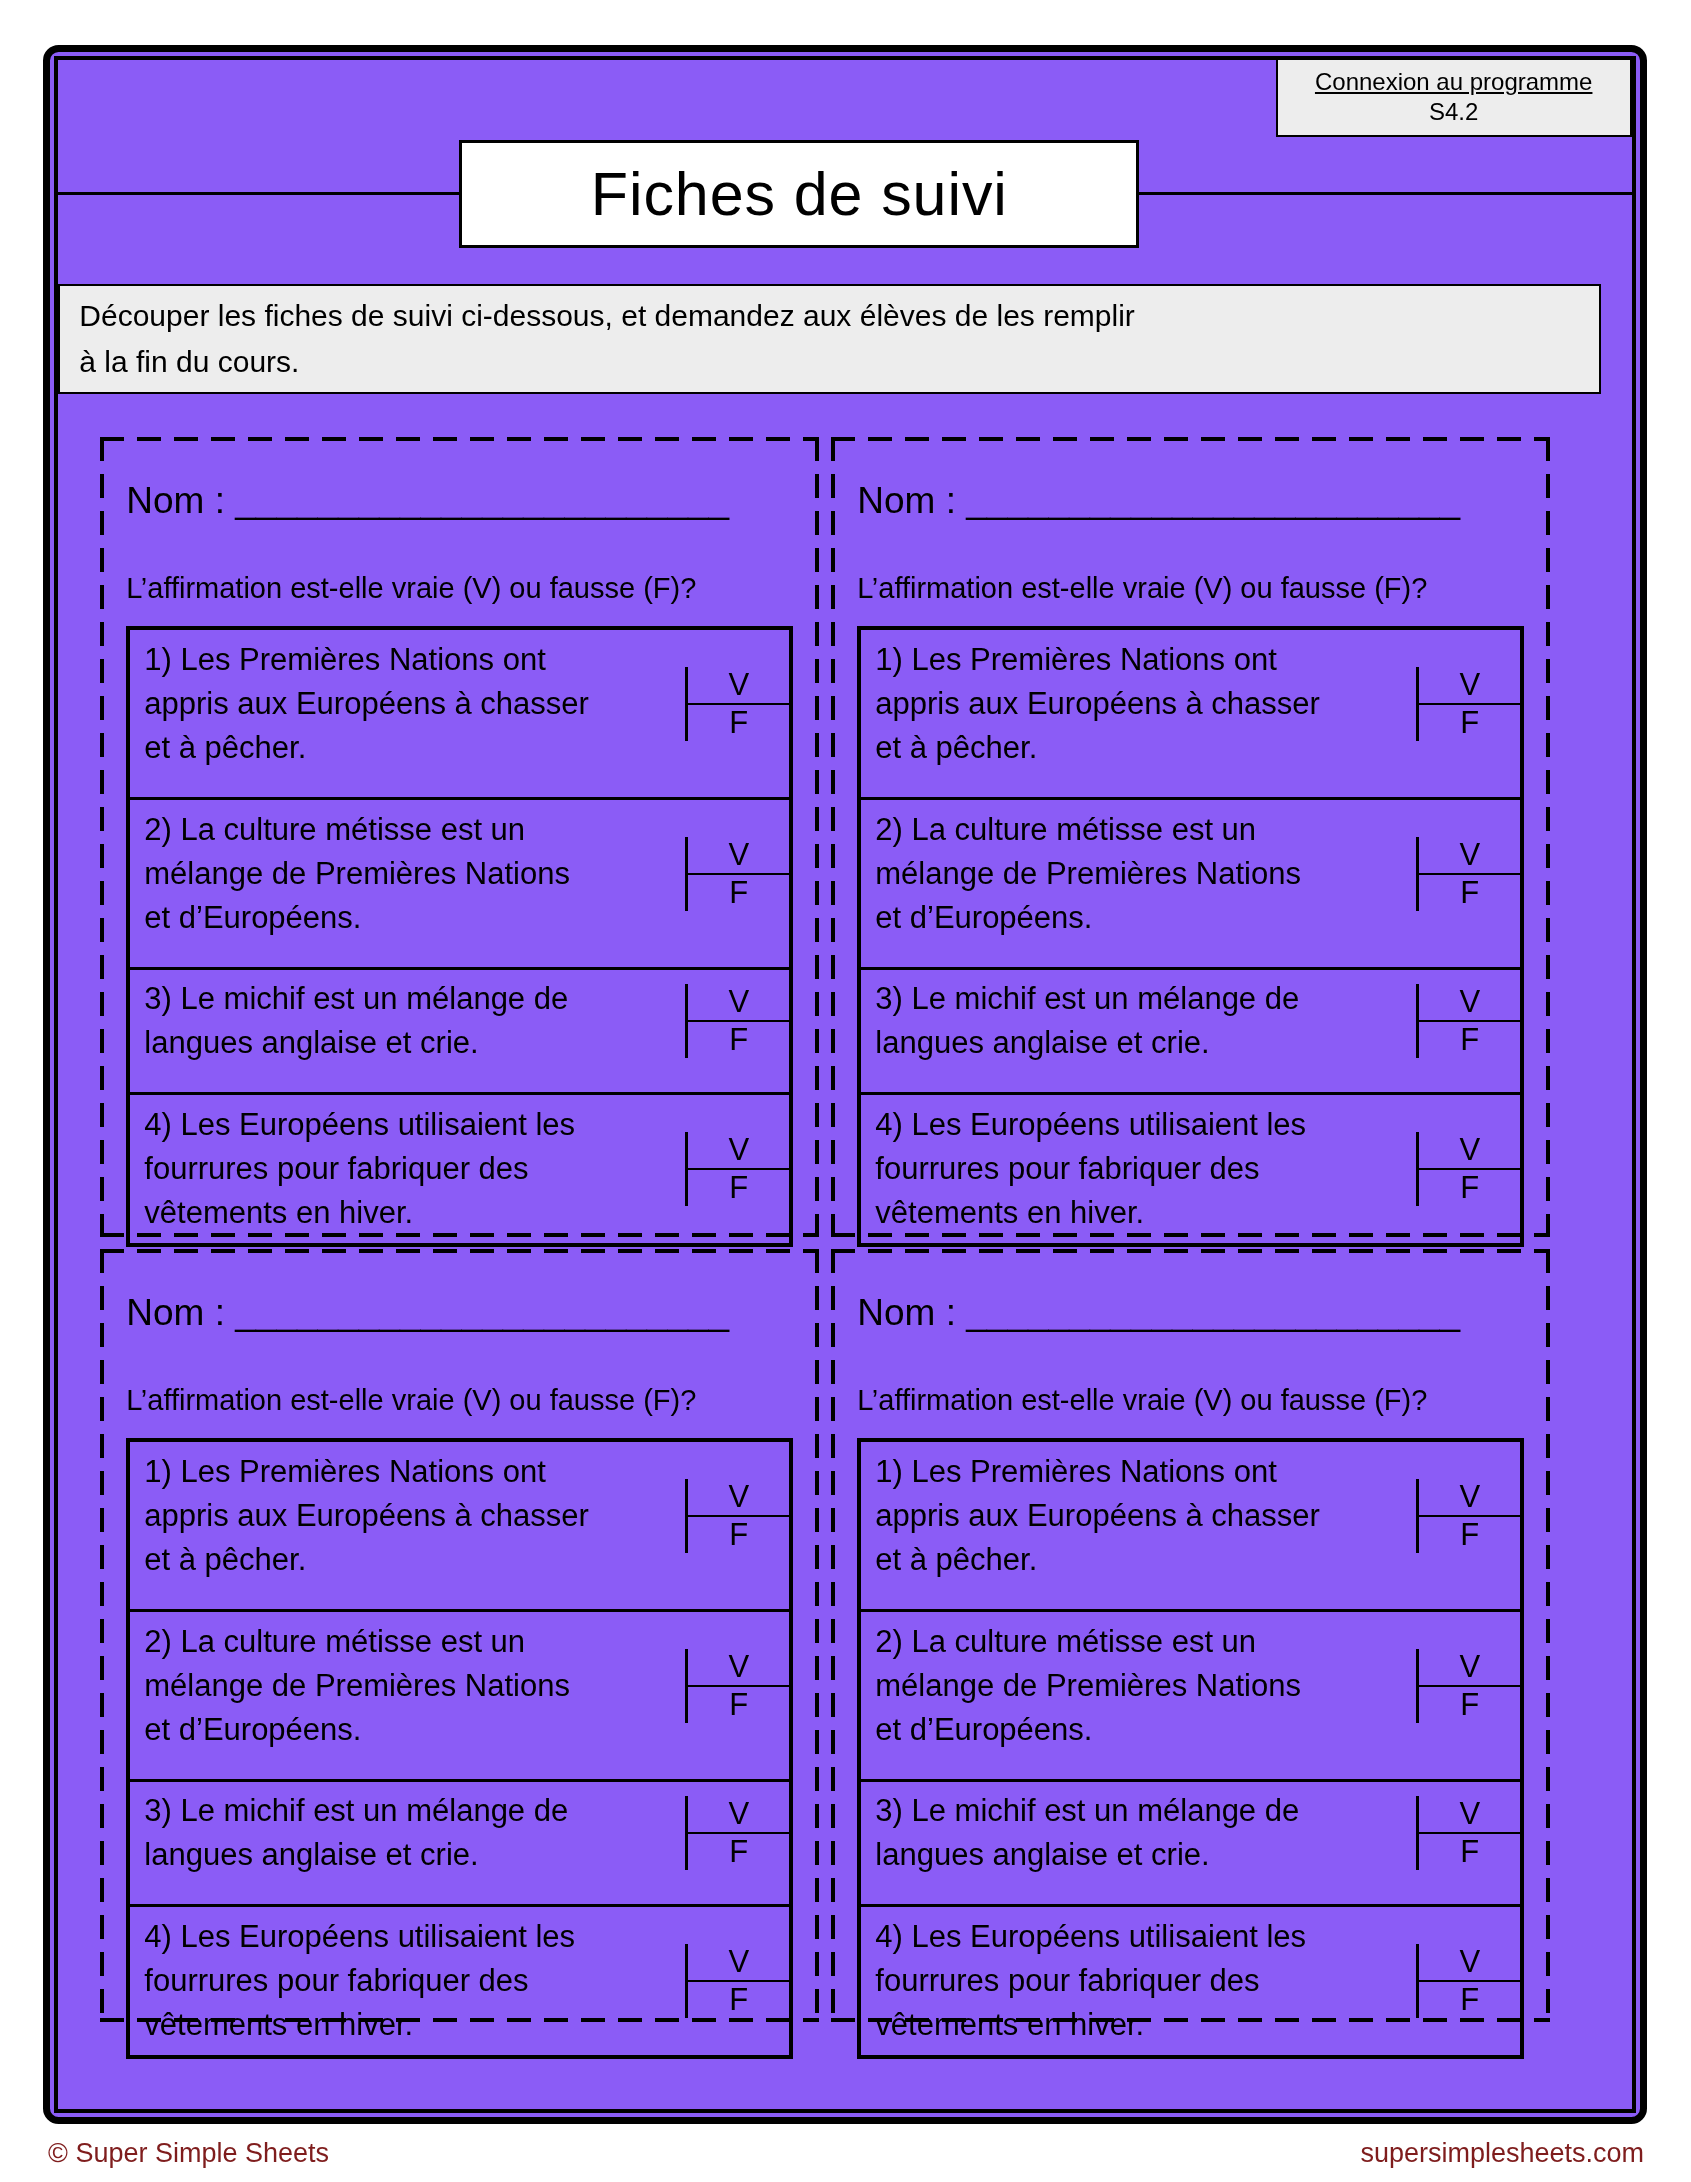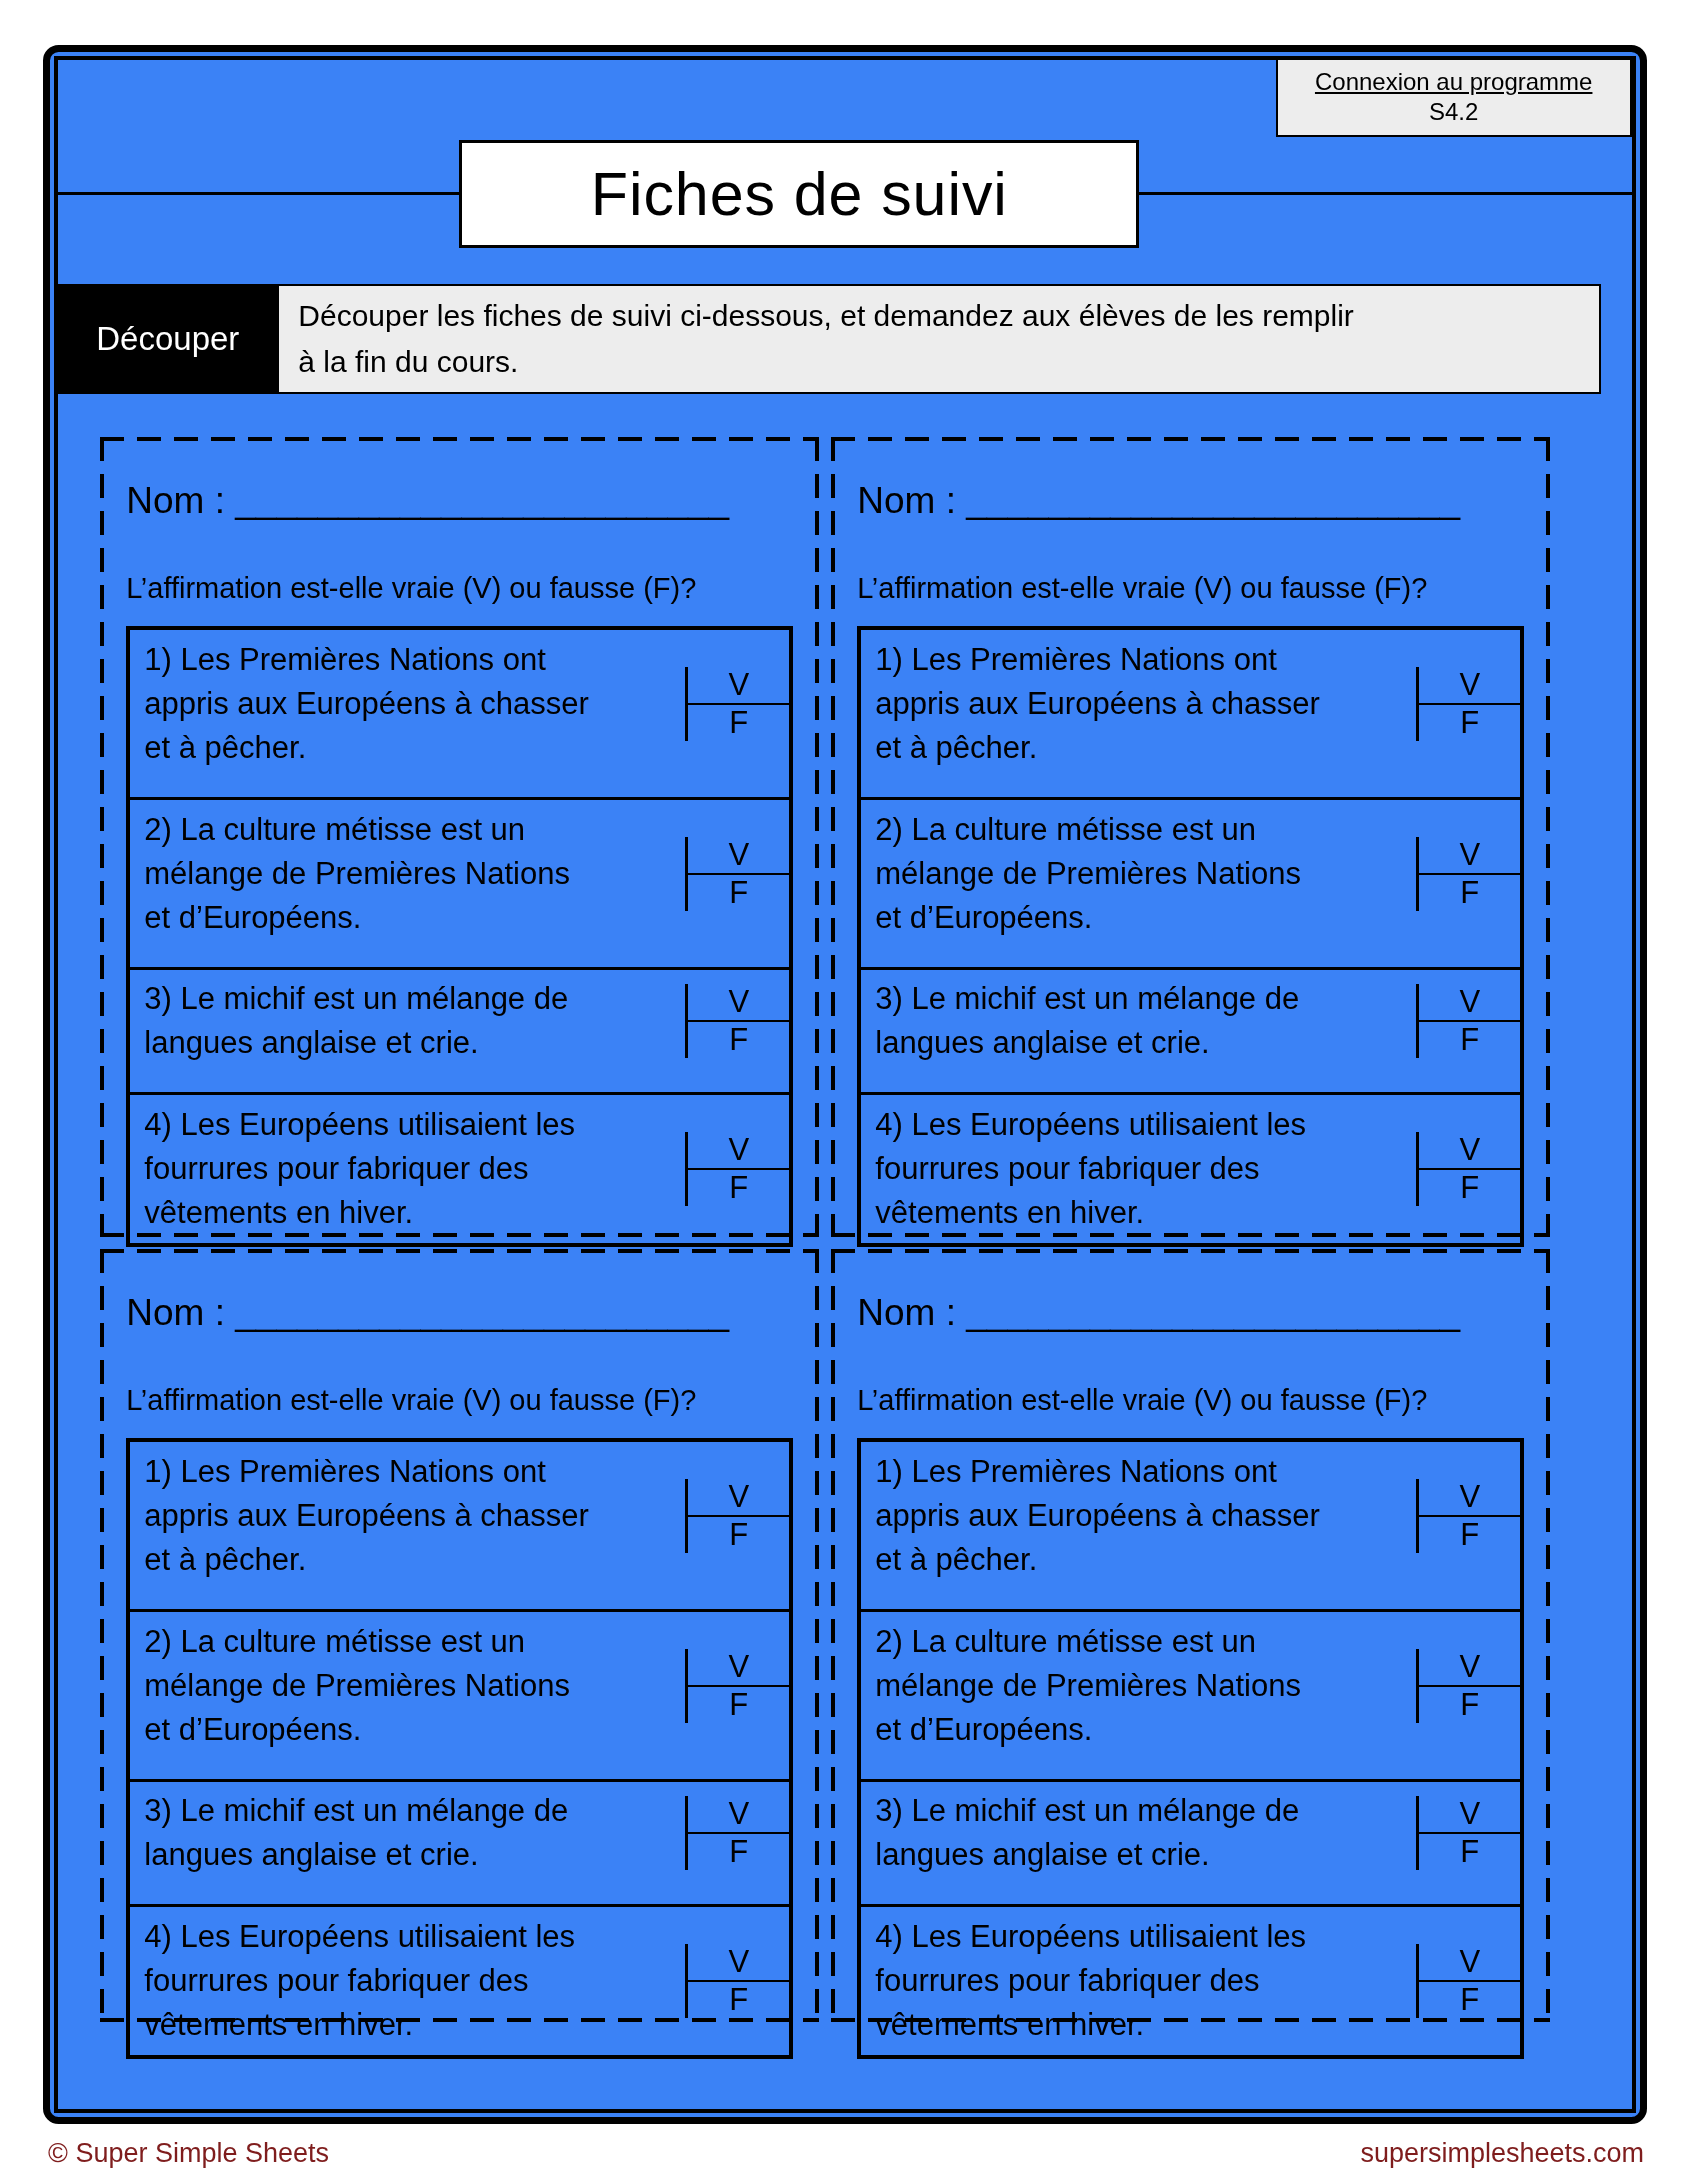--- a/index.html
+++ b/index.html
@@ -5,21 +5,21 @@
   html, body { margin:0; padding:0; background:#ffffff; }
   body {
     width:1691px; height:2182px; position:relative;
     font-family:"Liberation Sans", sans-serif; color:#000;
   }
 
   
   .page-frame {
     position:absolute; left:43px; top:45px; width:1604px; height:2079px;
     box-sizing:border-box; border:7.8px solid #000; border-radius:15.6px; padding:4.3px;
-    background:#3b82f6;
+    background:#8b5cf6;
   }
   .page-inner {
     position:relative; width:100%; height:100%;
     box-sizing:border-box; border:4.3px solid #000;
   }
 
   
   .badge {
     position:absolute; top:0; right:0; width:356px;
     background:#ededed; border:2.6px solid #000; border-top:none;
@@ -100,21 +100,20 @@
 
     <div class="badge">
       <div class="badge-line1">Connexion au programme</div>
       <div class="badge-line2">S4.2</div>
     </div>
 
     <div class="title-line"></div>
     <h1 class="title-box">Fiches de suivi</h1>
 
     <div class="instruction">
-      <div class="instruction-label">Découper</div>
       <div class="instruction-text">Découper les fiches de suivi ci-dessous, et demandez aux élèves de les remplir
 à la fin du cours.</div>
     </div>
 
     <div class="cards">
   <div class="card">
     <div class="nom-row">
       <span class="nom-label">Nom :</span>
       <span class="nom-line">________________________</span>
     </div>

